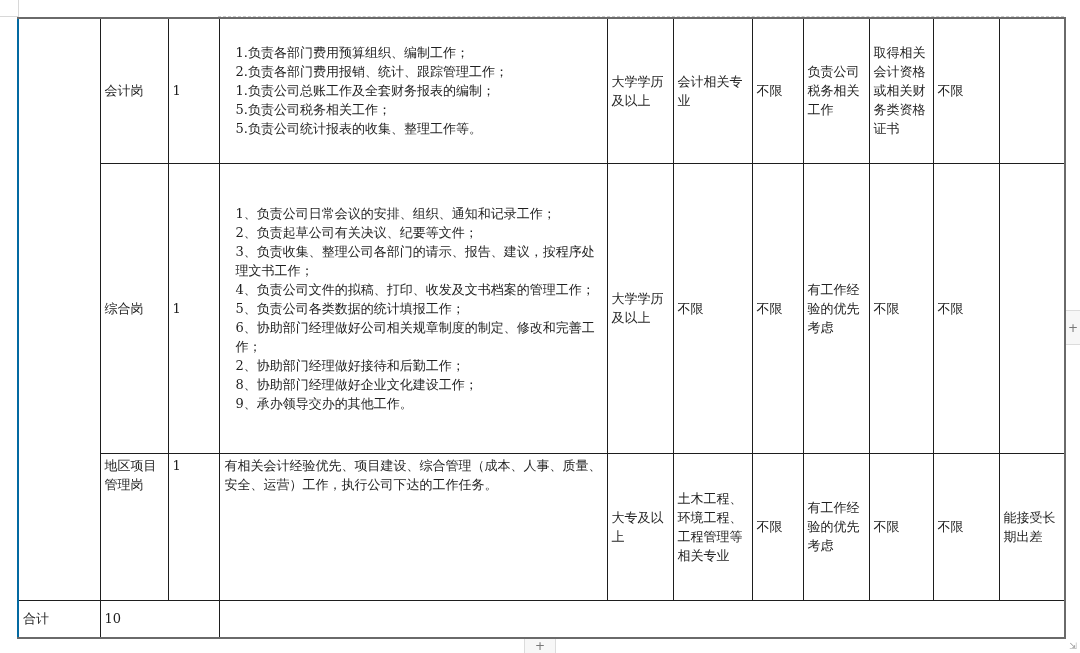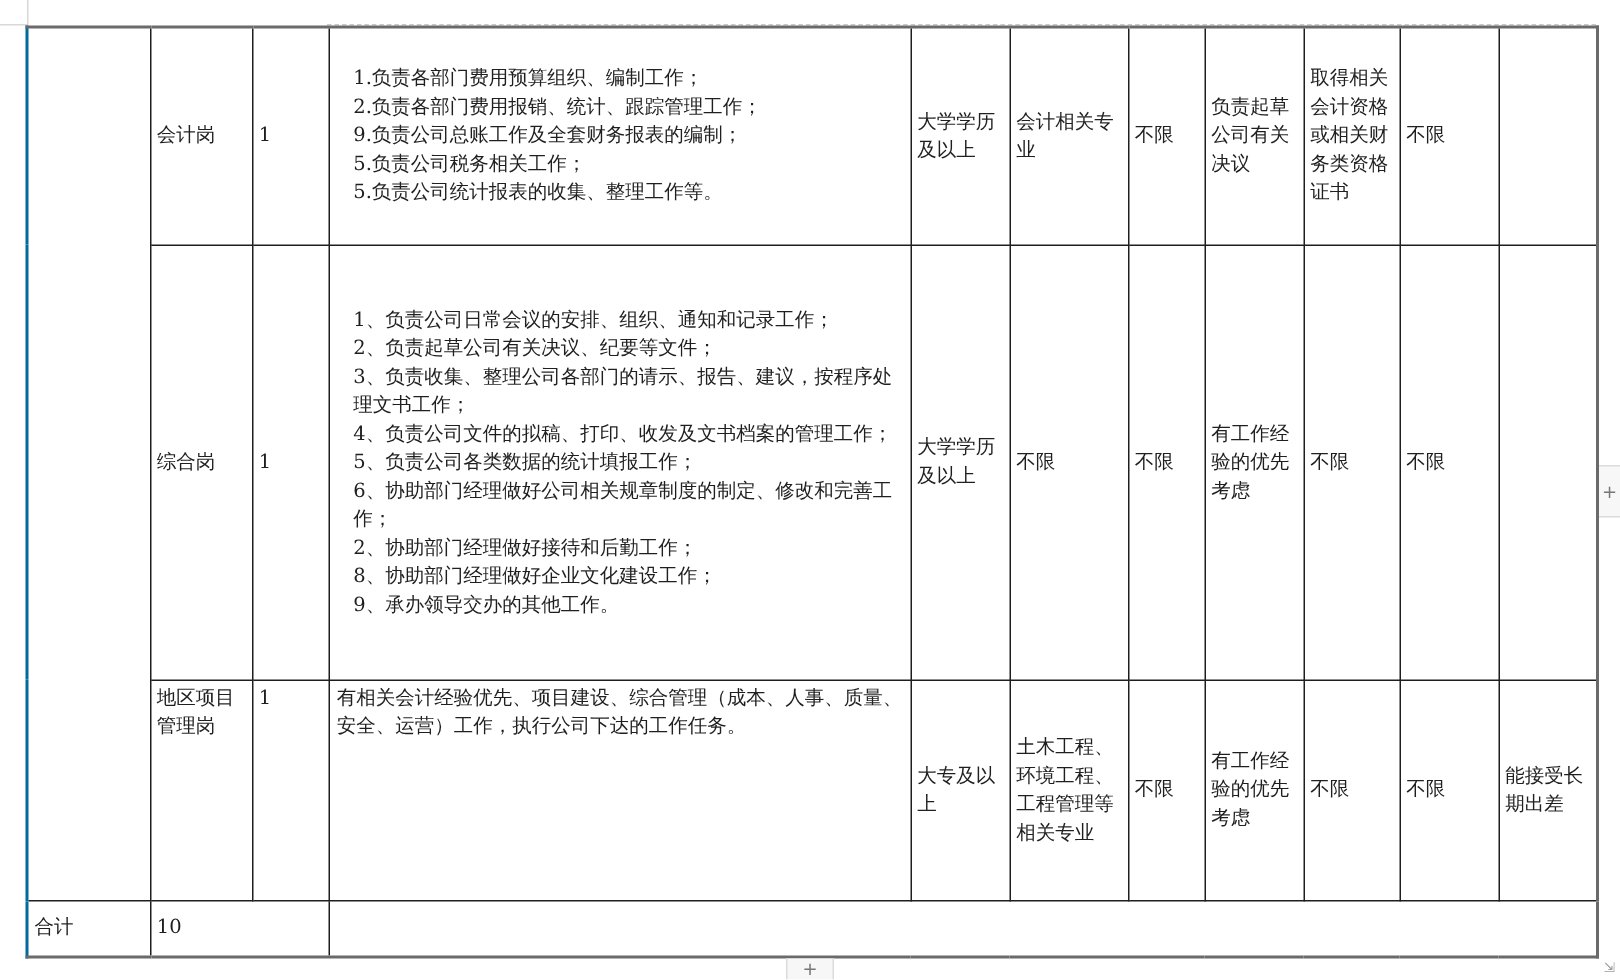--- a/index.html
+++ b/index.html
@@ -73,28 +73,28 @@
   </colgroup>
 
   <tbody>
       <tr class="first" style="height:145px">
     <td class="left-edge" rowspan="3"></td>
     <td>会计岗</td>
     <td>1</td>
     <td class="duties mid">
       <span class="duty-line">1.负责各部门费用预算组织、编制工作；</span>
       <span class="duty-line">2.负责各部门费用报销、统计、跟踪管理工作；</span>
-      <span class="duty-line">9.负责公司总账工作及全套财务报表的编制；</span>
+      <span class="duty-line">1.负责公司总账工作及全套财务报表的编制；</span>
       <span class="duty-line">5.负责公司税务相关工作；</span>
       <span class="duty-line">5.负责公司统计报表的收集、整理工作等。</span>
     </td>
     <td class="narrow grey-v">大学学历及以上</td>
     <td class="narrow">会计相关专业</td>
     <td class="narrow">不限</td>
-    <td class="narrow">负责起草公司有关决议</td>
+    <td class="narrow">负责公司税务相关工作</td>
     <td class="narrow">取得相关会计资格或相关财务类资格证书</td>
     <td class="narrow">不限</td>
     <td class="narrow right-edge"></td>
   </tr>
 
   <tr style="height:290px">
     <td>综合岗</td>
     <td>1</td>
     <td class="duties mid">
       <span class="duty-line">1、负责公司日常会议的安排、组织、通知和记录工作；</span>

